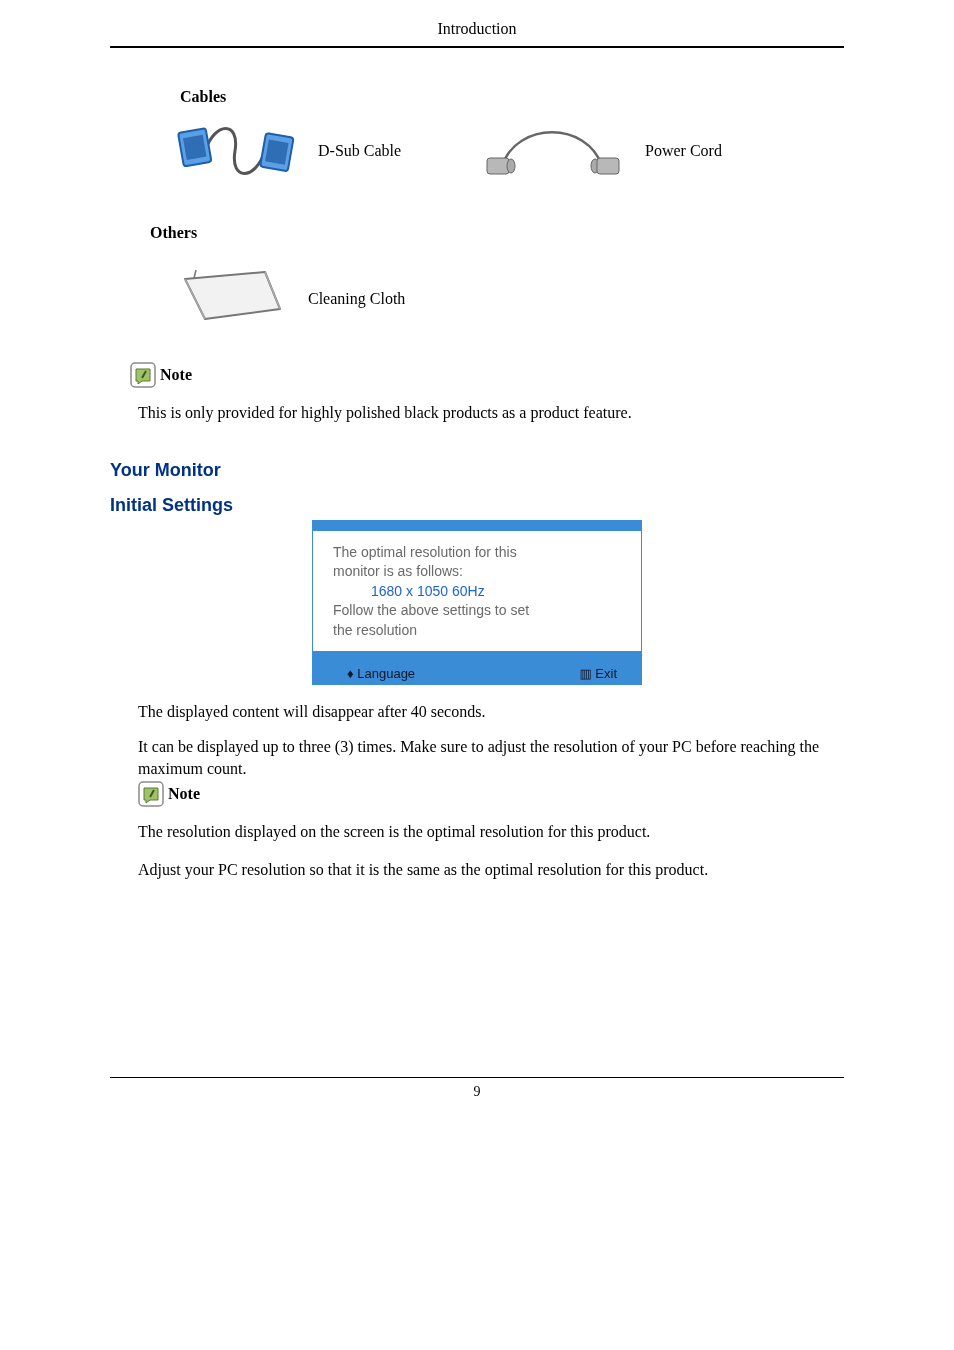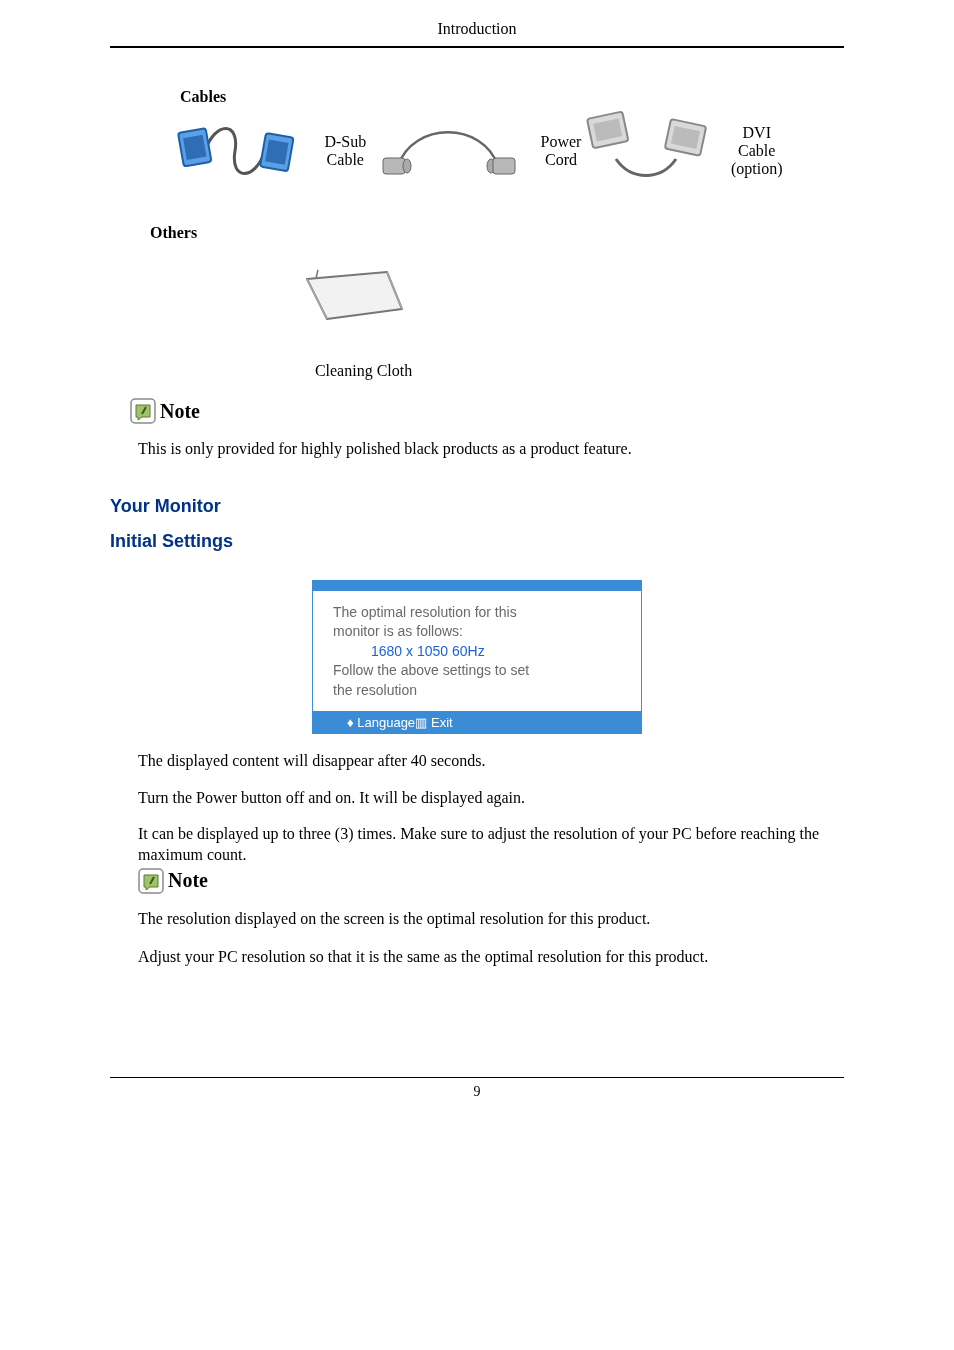--- a/index.html
+++ b/index.html
@@ -8,32 +8,32 @@
     .header-title { text-align: center; font-size: 16px; margin-bottom: 8px; }
     .hr-thick { border: none; border-top: 2px solid #000; margin-bottom: 40px; }
     .hr-thin-footer { border: none; border-top: 1px solid #000; width: 100%; }
     .bold { font-weight: bold; }
     .cables-label { font-size: 16px; margin-left: 70px; }
     .row3 { display: flex; justify-content: space-between; align-items: flex-end; margin: 0 60px 8px 60px; }
     .item-col { flex: 1; display: flex; flex-direction: row; align-items: center; gap: 18px; }
     .img-box { height: 90px; display: flex; align-items: center; justify-content: center; }
     .item-label { font-size: 16px; text-align: center; }
     .others-label { font-size: 16px; margin-left: 40px; margin-top: 28px; margin-bottom: 12px; }
-    .others-item { width: 33%; margin-left: 60px; display: flex; flex-direction: column; align-items: flex-end; gap: 18px; }
+    .others-item { width: 33%; margin-left: 60px; display: flex; flex-direction: row; align-items: center; gap: 18px; }
     .note-row { display: flex; align-items: center; gap: 4px; margin-top: 18px; margin-left: 20px; }
     .note-icon-svg { width: 26px; height: 26px; }
-    .note-text { font-size: 20px; }
+    .note-text { font-size: 16px; }
     .body-text { font-size: 16px; margin-left: 28px; margin-top: 14px; line-height: 1.35; }
     .section-h { font-family: Arial, Helvetica, sans-serif; font-weight: bold; font-size: 18px; color: #003388; margin-top: 36px; }
-    .osd-wrap { display: flex; justify-content: center; margin-top: 28px; }
+    .osd-wrap { display: flex; justify-content: center; margin-top: 4px; }
     .osd { width: 330px; border: 1px solid #3b8cd6; background: #fff; font-family: Arial, Helvetica, sans-serif; }
     .osd-topbar { height: 10px; background: #3b8cd6; }
     .osd-body { padding: 12px 16px 10px 20px; font-size: 14px; color: #6a6a6a; line-height: 1.4; }
     .osd-res { color: #1a63d8; text-align: left; padding-left: 38px; }
-    .osd-footer { background: #3b8cd6; color: #ffffff; font-size: 13px; display: flex; padding: 4px 24px 3px 34px; }
+    .osd-footer { background: #3b8cd6; color: #0f172a; font-size: 13px; display: flex; justify-content: space-between; padding: 15px 24px 3px 34px; }
     .para { font-size: 16px; margin: 16px 0 0 28px; line-height: 1.35; text-align: left; }
     .para-tight { font-size: 16px; margin: 14px 0 0 28px; line-height: 1.35; }
     .note-row2 { display: flex; align-items: center; gap: 4px; margin-top: 2px; margin-left: 28px; }
     .footer { position: absolute; bottom: 40px; left: 110px; right: 110px; text-align: center; }
     .footer-num { font-size: 14px; margin-top: 6px; }
   </style>
 </head>
 <body>
 
 <div class="page">
@@ -72,36 +72,20 @@
           </g>
           <g transform="translate(118,42)">
             <ellipse cx="0" cy="8" rx="4" ry="7" fill="#aaa" stroke="#666"></ellipse>
             <rect x="2" y="0" width="22" height="16" rx="3" fill="#b8b8b8" stroke="#666"></rect>
           </g>
         </svg>
       </div>
       <div class="item-label">Power Cord</div>
     </div>
 
-    <div class="item-col">
-      <div class="img-box">
-        <svg width="130" height="80" viewBox="0 0 130 80">
-          <path d="M35,48 C50,70 80,70 95,48" fill="none" stroke="#666" stroke-width="3"></path>
-          <g transform="translate(6,8) rotate(-12)">
-            <rect x="0" y="0" width="36" height="30" rx="3" fill="#d9d9d9" stroke="#888" stroke-width="2"></rect>
-            <rect x="5" y="6" width="26" height="18" fill="#bbb"></rect>
-          </g>
-          <g transform="translate(90,8) rotate(12)">
-            <rect x="0" y="0" width="36" height="30" rx="3" fill="#d9d9d9" stroke="#888" stroke-width="2"></rect>
-            <rect x="5" y="6" width="26" height="18" fill="#bbb"></rect>
-          </g>
-        </svg>
-      </div>
-      <div class="item-label">DVI Cable (option)</div>
-    </div>
   </div>
 
   <div class="bold others-label">Others</div>
 
   <div class="others-item">
     <div class="img-box">
       <svg width="120" height="70" viewBox="0 0 120 70">
         <path d="M15,15 L95,8 L110,45 L35,55 Z" fill="#f2f2f2" stroke="#777" stroke-width="2" stroke-linejoin="round"></path>
         <path d="M15,15 L35,55" stroke="#aaa" stroke-width="1.5"></path>
         <path d="M95,8 L110,45" stroke="#aaa" stroke-width="1.5"></path>
@@ -135,21 +119,20 @@
         <div>the resolution</div>
       </div>
       <div class="osd-footer">
         <span>♦ Language</span>
         <span>▥ Exit</span>
       </div>
     </div>
   </div>
 
   <div class="para">The displayed content will disappear after 40 seconds.</div>
-  <div class="para">Turn the Power button off and on. It will be displayed again.</div>
   <div class="para-tight">It can be displayed up to three (3) times. Make sure to adjust the resolution of your PC before reaching the maximum count.</div>
 
   <div class="note-row2">
     <svg class="note-icon-svg" viewBox="0 0 26 26">
       <rect x="1" y="1" width="24" height="24" rx="4" fill="#ffffff" stroke="#8a8a8a" stroke-width="1.5"></rect>
       <path d="M6,7 L20,7 L20,19 L12,19 L8,22 L8,19 L6,19 Z" fill="#9fc36a" stroke="#5a7a33" stroke-width="1"></path>
       <path d="M16,9 L12,16" stroke="#3a5a1a" stroke-width="2"></path>
     </svg>
     <span class="bold note-text">Note</span>
   </div>

